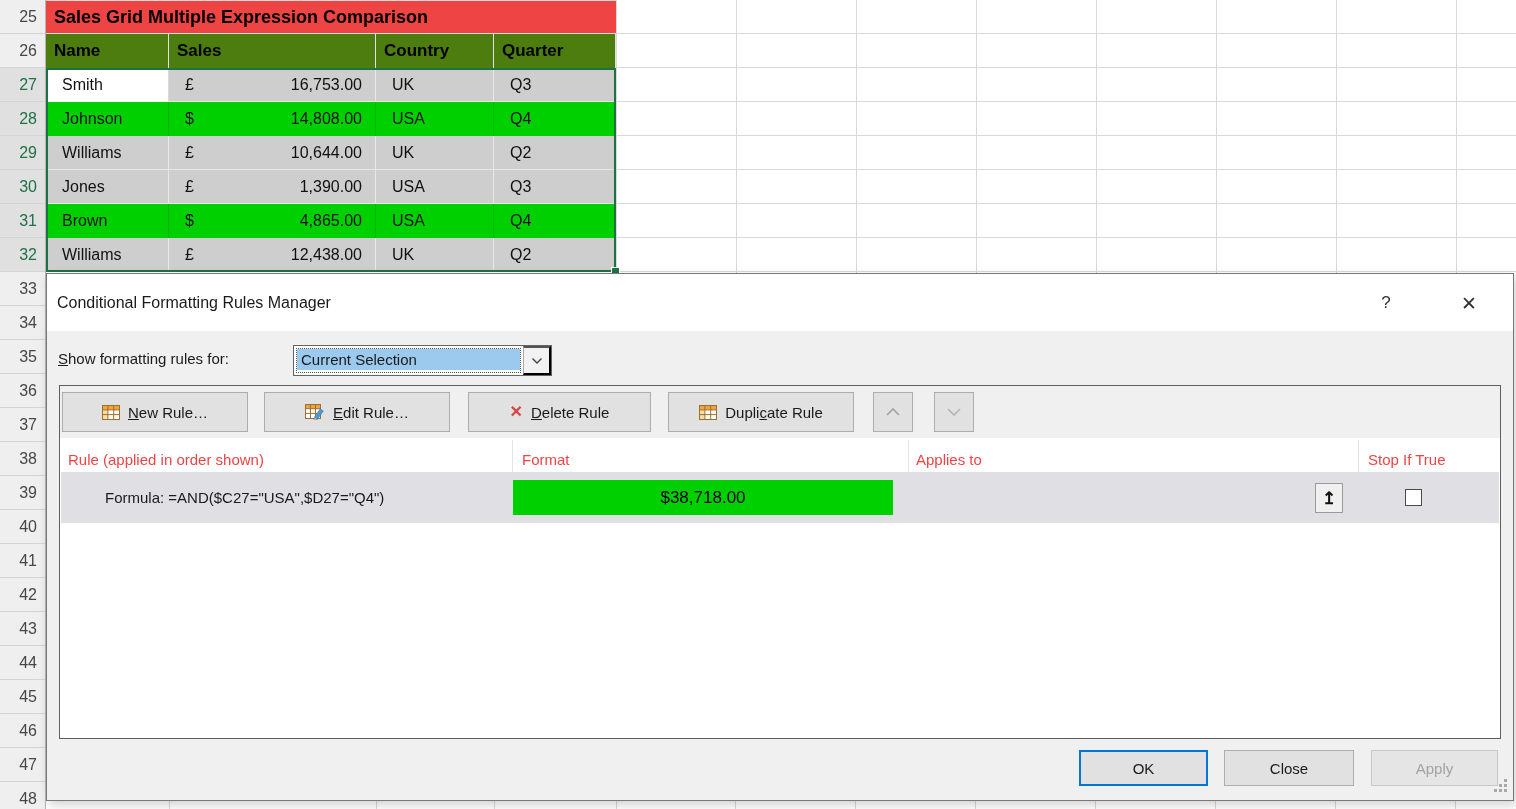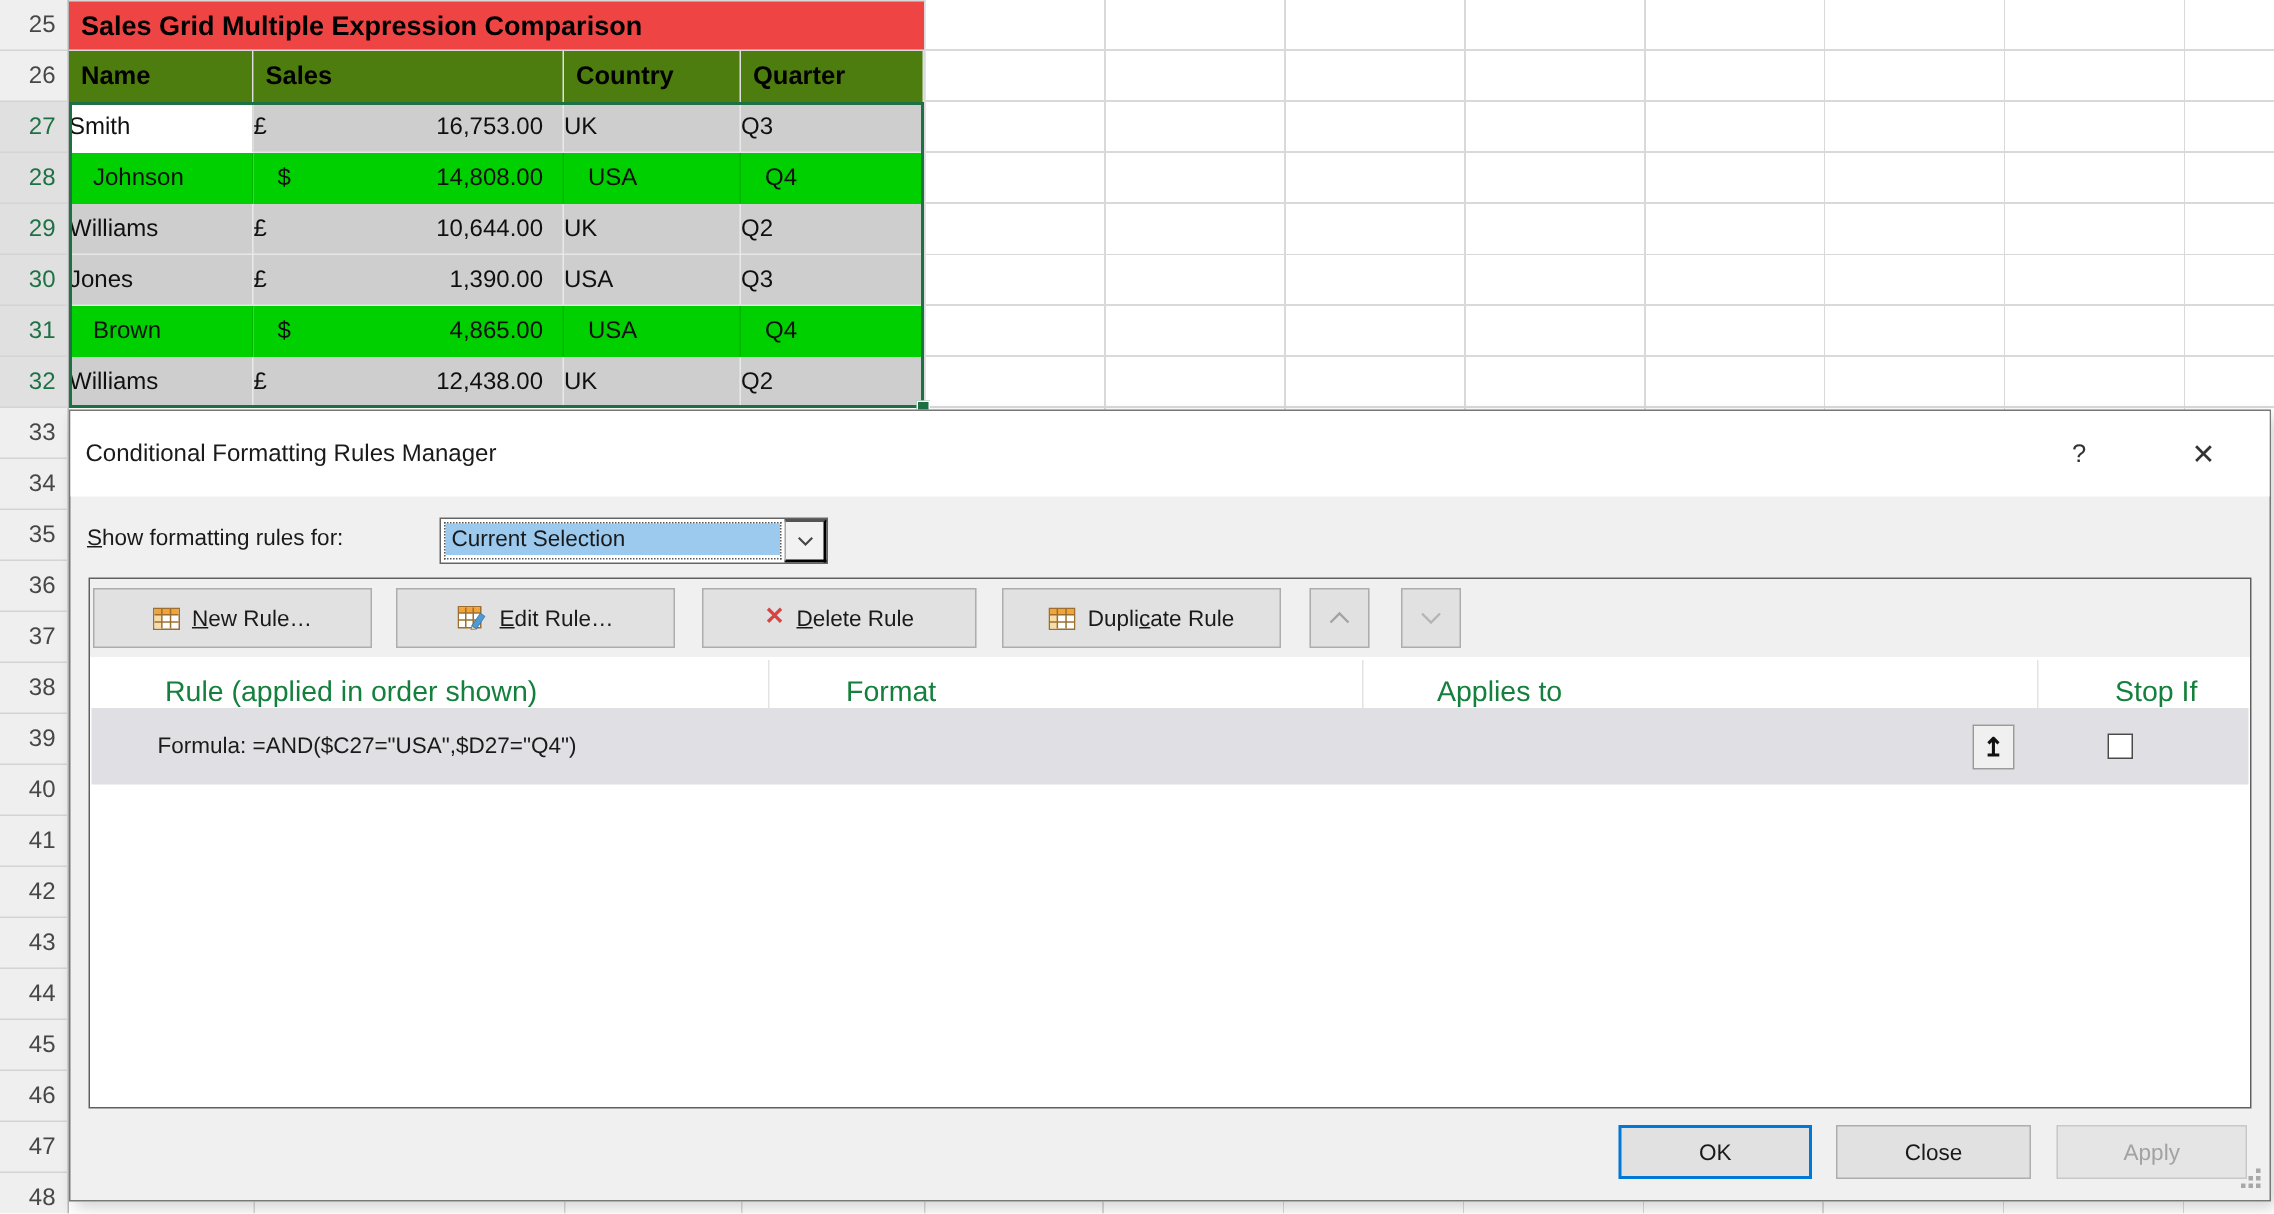--- a/index.html
+++ b/index.html
@@ -21,21 +21,21 @@
   .rh-sel{background:#e0e0e0;color:#1e7145;}
   .sheet{position:absolute;left:46px;top:0;}
   .title-row{position:absolute;left:0;top:0;width:570px;height:34px;box-sizing:border-box;
     background:#ef4444;border-top:1px solid #d9d9d9;border-bottom:1px solid #d9d9d9;
     display:flex;align-items:center;padding-left:8px;font-weight:bold;font-size:18px;color:#000;}
   .hdr-row{position:absolute;left:0;top:34px;height:34px;display:flex;}
   .hdr-cell{box-sizing:border-box;height:34px;background:#4d7c0f;display:flex;align-items:center;
     padding-left:8px;font-weight:bold;font-size:17px;color:#000;border-right:1px solid #e0e0e0;}
   .w-a{width:123px}.w-b{width:207px}.w-c{width:118px}.w-d{width:122px}
   .xrow{position:absolute;left:0;height:34px;display:flex;}
-  .c{box-sizing:border-box;height:34px;display:flex;align-items:center;padding-left:0;
+  .c{box-sizing:border-box;height:34px;display:flex;align-items:center;padding-left:16px;
     font-size:16px;color:#101010;border-right:1px solid rgba(255,255,255,.55);
     border-bottom:1px solid rgba(255,255,255,.5);}
   .r-sel .c{background:#cecece;}
   .r-green .c{background:#00d000;border-right-color:rgba(0,0,0,.13);border-bottom-color:transparent;padding-left:16px;}
   .active-first .c:first-child{background:#fff;border-right:1px solid #d9d9d9;}
   .c.sales{justify-content:space-between;padding-right:13px;}
   .r-green .c.sales{padding-left:16px;}
   .sel-border{position:absolute;left:46px;top:68px;width:570px;height:204px;
     border:2px solid #1e7145;box-sizing:border-box;pointer-events:none;z-index:3;}
   .fill-handle{position:absolute;left:611px;top:267px;width:7px;height:7px;background:#1e7145;
@@ -63,21 +63,21 @@
     font-size:15px;padding:2px 2px 2px 4px;}
   .combo-btn{width:28px;border-left:1px solid #a9a9a9;background:#f2f2f2;
     display:flex;align-items:center;justify-content:center;padding:0;}
   .rules-frame{position:absolute;left:12px;top:111px;width:1442px;height:354px;
     border:1px solid #5f5f5f;background:#fff;box-sizing:border-box;}
   .rules-toolbar{position:absolute;left:0;top:0;right:0;height:52px;background:#f0f0f0;}
   .tb-btn{position:absolute;top:6px;height:40px;background:#e1e1e1;border:1px solid #adadad;
     box-sizing:border-box;font-family:inherit;font-size:15px;color:#1a1a1a;
     display:flex;align-items:center;justify-content:center;gap:8px;padding:0;}
   .x-ico{color:#d64541;font-size:16px;font-weight:bold;line-height:1;}
-  .list-hdr-label{position:absolute;font-size:19px;color:#15803d;top:65px;margin-left:42px;}
+  .list-hdr-label{position:absolute;font-size:15px;color:#ef4444;top:65px;}
   .colsep{position:absolute;top:54px;width:1px;height:32px;background:#e3e3e3;}
   .rule-row{position:absolute;left:1px;right:1px;top:86px;height:51px;background:#e0e0e4;}
   .rule-text{position:absolute;left:44px;top:17px;font-size:15px;color:#1a1a1a;}
   .swatch{position:absolute;left:452px;top:8px;width:380px;height:35px;background:#00d000;
     display:flex;align-items:center;justify-content:center;font-size:17px;color:#000;}
   .applies-input{position:absolute;left:852px;top:11px;width:400px;height:30px;box-sizing:border-box;
     border:1px solid #6e6e6e;font-family:inherit;font-size:15px;padding:0 6px;background:#fff;}
   .collapse-btn{position:absolute;left:1254px;top:11px;width:28px;height:30px;box-sizing:border-box;
     border:1px solid #9a9a9a;background:#f0f0f0;display:flex;align-items:center;justify-content:center;
     font-size:17px;font-weight:bold;color:#111;padding:0;}
@@ -327,20 +327,23 @@
       <span class="list-hdr-label" style="left:8px">Rule (applied in order shown)</span>
       <span class="list-hdr-label" style="left:462px">Format</span>
       <span class="list-hdr-label" style="left:856px">Applies to</span>
       <span class="list-hdr-label" style="left:1308px">Stop If True</span>
       <span class="colsep" style="left:452px"></span>
       <span class="colsep" style="left:848px"></span>
       <span class="colsep" style="left:1298px"></span>
 
       <div class="rule-row">
         <span class="rule-text">Formula: =AND($C27="USA",$D27="Q4")</span>
+        <div class="swatch">
+            <span>$38,718.00</span>
+          </div>
         <button class="collapse-btn">
             <span>↥</span>
           </button>
         <div class="stop-cb"></div>
       </div>
     </div>
 
     <button class="ftr-btn btn-ok">OK</button>
     <button class="ftr-btn btn-close">Close</button>
     <button class="ftr-btn btn-apply">Apply</button>

